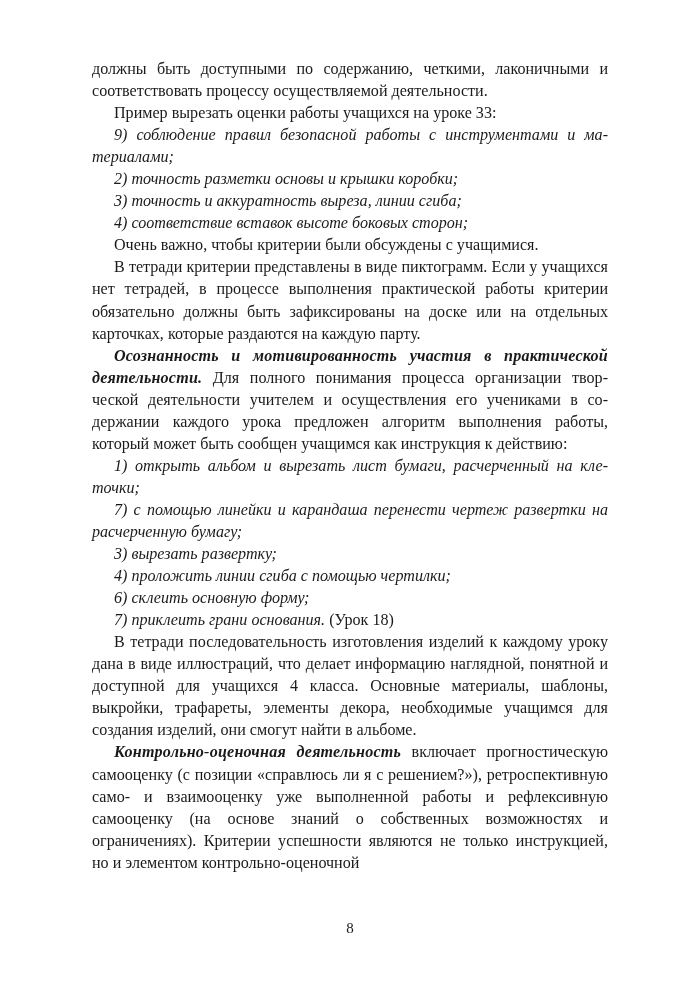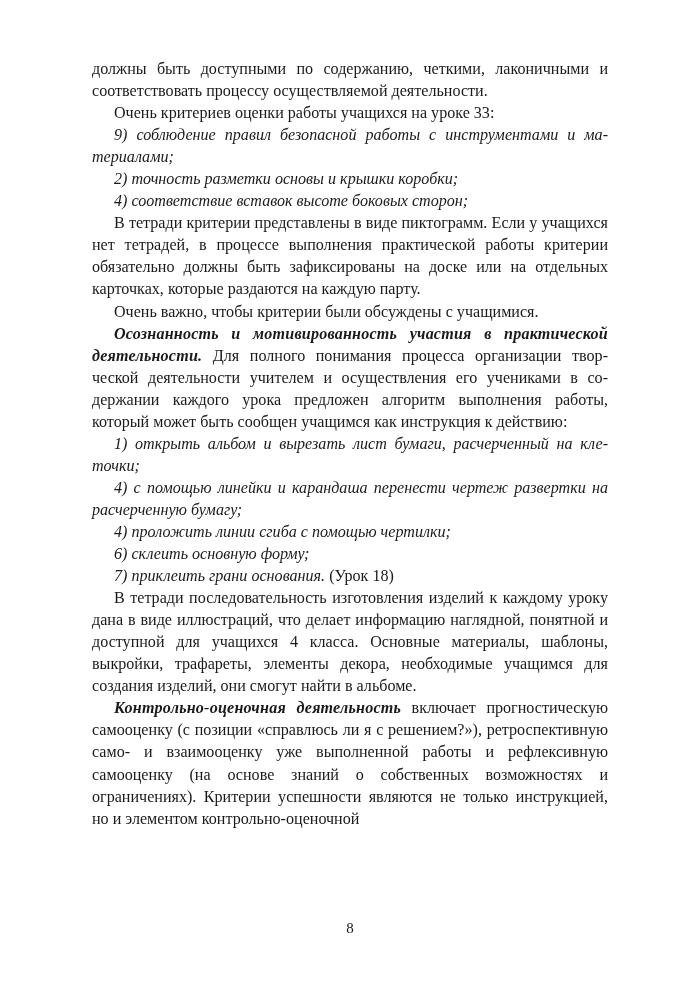--- a/index.html
+++ b/index.html
@@ -74,40 +74,42 @@
 </style>
 </head>
 <body>
 
 <div class="page">
 
   <div class="textblock">
 
     <p class="noindent nostretch">должны быть доступными по содержанию, четкими, лаконичными и соответствовать процессу осуществляемой деятельности.</p>
 
-    <p class="nostretch">Очень критериев оценки работы учащихся на уроке 33:</p>
+    <p class="nostretch">Пример вырезать оценки работы учащихся на уроке 33:</p>
 
     <p class="it nostretch">9) соблюдение правил безопасной работы с инструментами и ма­териалами;</p>
 
     <p class="it nostretch">2) точность разметки основы и крышки коробки;</p>
 
+    <p class="it nostretch">3) точность и аккуратность выреза, линии сгиба;</p>
 
     <p class="it nostretch">4) соответствие вставок высоте боковых сторон;</p>
 
 
+    <p class="nostretch">Очень важно, чтобы критерии были обсуждены с учащимися.</p>
+
     <p class="nostretch">В тетради критерии представлены в виде пиктограмм. Если у уча­щихся нет тетрадей, в процессе выполнения практической работы критерии обязательно должны быть зафиксированы на доске или на отдельных карточках, которые раздаются на каждую парту.</p>
-
-    <p class="nostretch">Очень важно, чтобы критерии были обсуждены с учащимися.</p>
 
     <p class="nostretch"><span class="bi">Осознанность и мотивированность участия в практической деятельности.</span><span> Для полного понимания процесса организации твор­ческой деятельности учителем и осуществления его учениками в со­держании каждого урока предложен алгоритм выполнения работы, который может быть сообщен учащимся как инструкция к действию:</span></p>
 
     <p class="it nostretch">1) открыть альбом и вырезать лист бумаги, расчерченный на кле­точки;</p>
 
-    <p class="it nostretch">4) с помощью линейки и карандаша перенести чертеж развертки на расчерченную бумагу;</p>
+    <p class="it nostretch">7) с помощью линейки и карандаша перенести чертеж развертки на расчерченную бумагу;</p>
 
+    <p class="it nostretch">3) вырезать развертку;</p>
 
     <p class="it nostretch">4) проложить линии сгиба с помощью чертилки;</p>
 
 
     <p class="it nostretch">6) склеить основную форму;</p>
 
     <p class="nostretch"><span class="it">7) приклеить грани основания.</span><span> (Урок 18)</span></p>
 
     <p class="nostretch">В тетради последовательность изготовления изделий к каждому уроку дана в виде иллюстраций, что делает информацию наглядной, понятной и доступной для учащихся 4 класса. Основные материа­лы, шаблоны, выкройки, трафареты, элементы декора, необходимые учащимся для создания изделий, они смогут найти в альбоме.</p>
 

